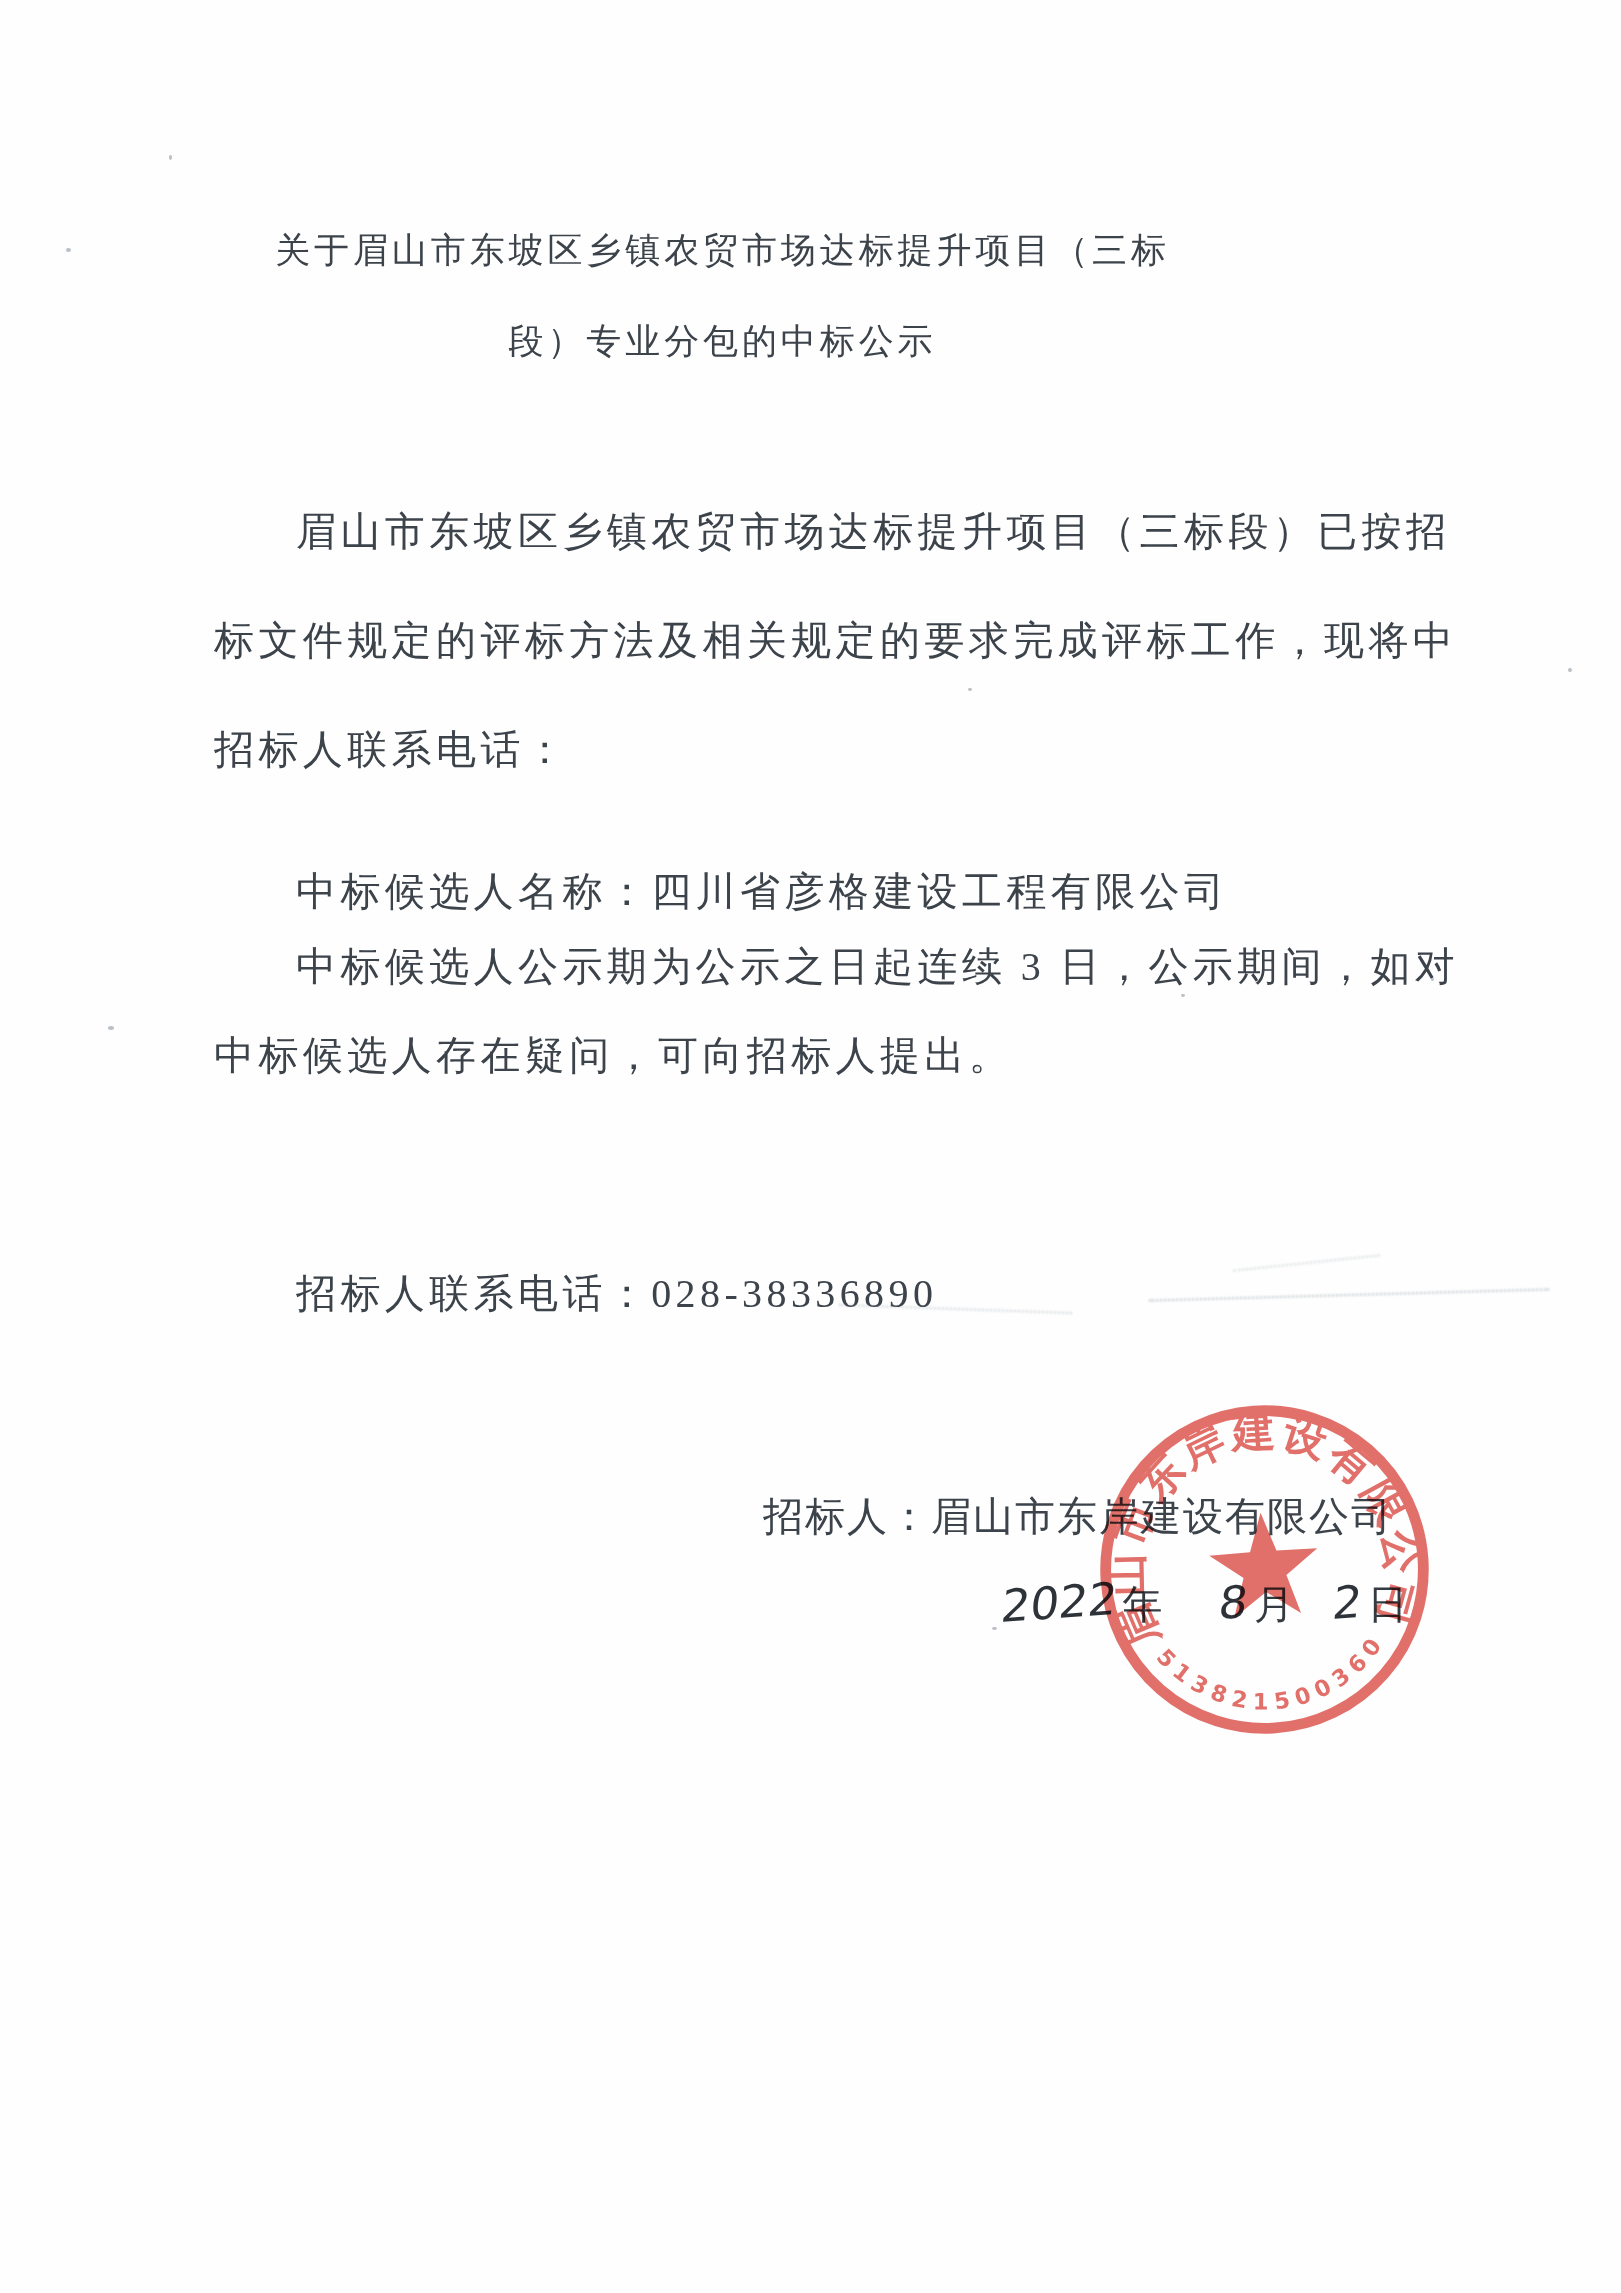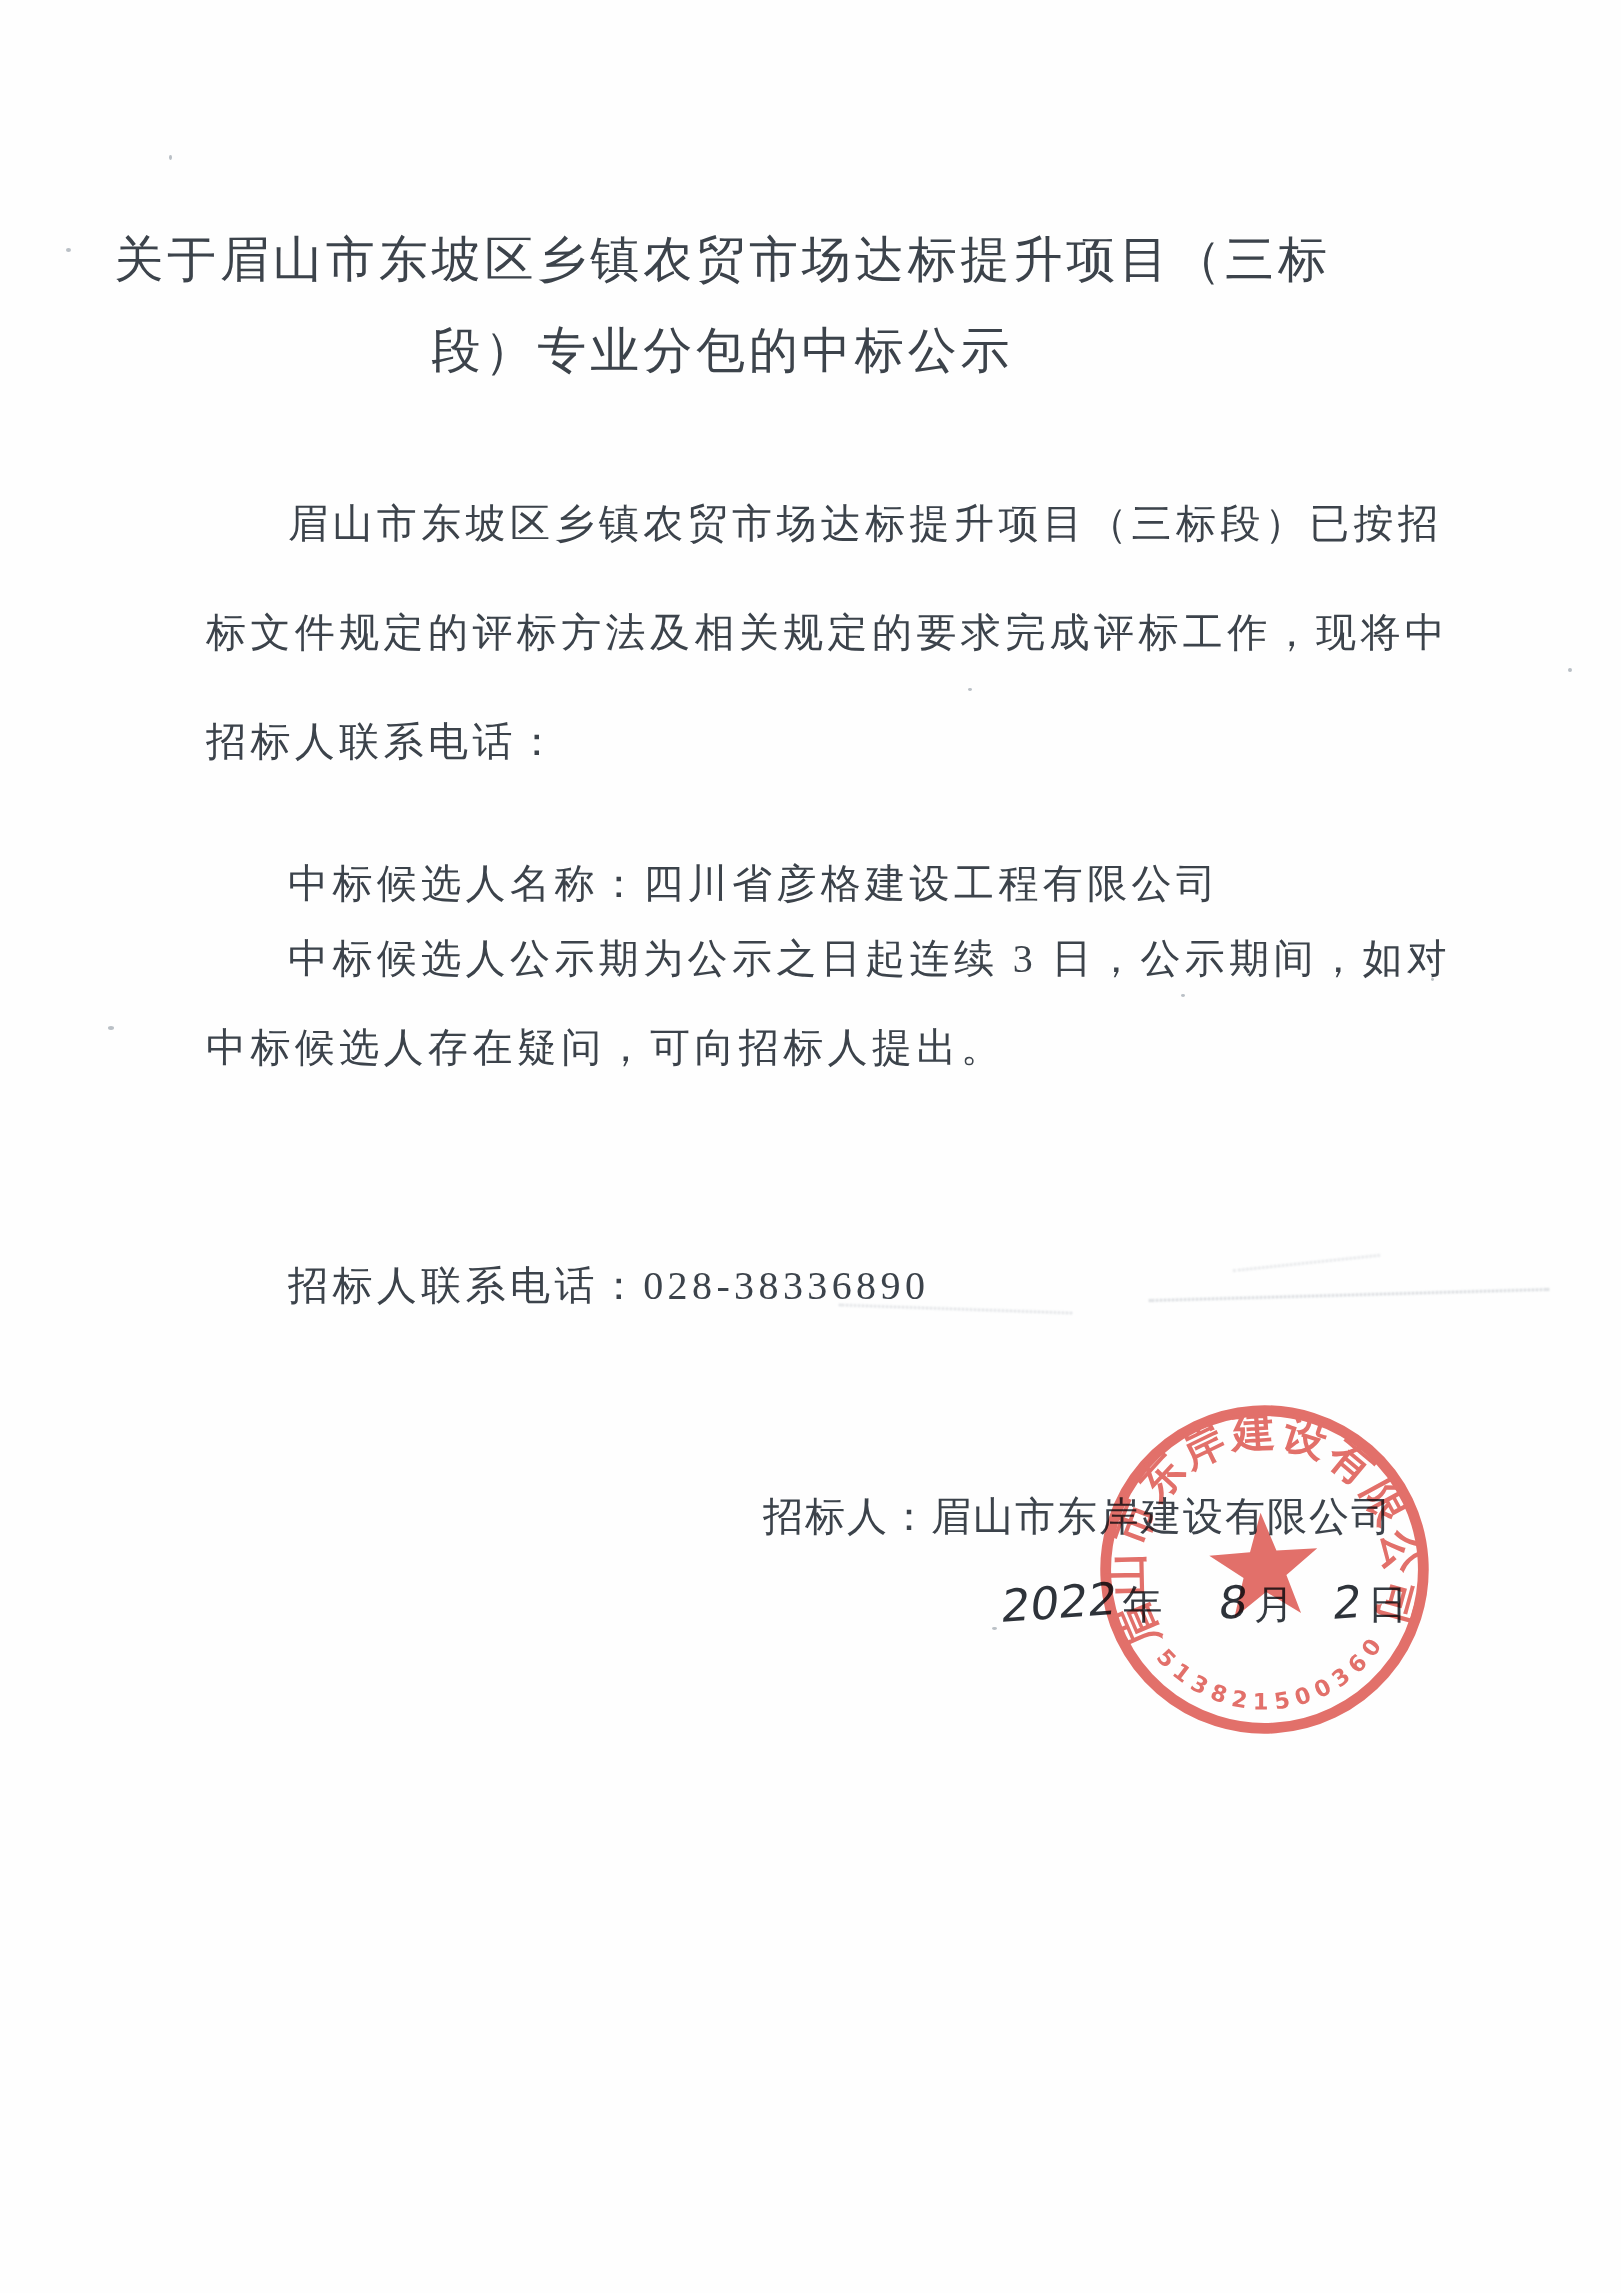--- a/index.html
+++ b/index.html
@@ -7,29 +7,29 @@
     position:relative;
     width:1621px;height:2294px;
     background:#fefefe;
     overflow:hidden;
     font-family:"Liberation Serif","DejaVu Serif",serif;
     color:var(--ink,#3c434b);
   }
   .title{
     position:absolute;left:0;width:1445px;
     margin:0;text-align:center;
-    font-size:49px;font-weight:400;
+    font-size:35px;font-weight:400;
     letter-spacing:3.9px;
     color:var(--ink,#3c434b);
   }
   .title.l1{top:227px;}
   .title.l2{top:318px;text-align:center;}
   .line{
     position:absolute;left:206px;width:1264px;
-    margin:0;
+    margin:8px;
     font-size:40px;letter-spacing:4.4px;
     white-space:nowrap;
     color:var(--ink,#3c434b);
   }
   .line.indent{padding-left:82px;}
   .sig{
     position:absolute;left:747px;top:1473px;
     margin:16px;font-size:40px;letter-spacing:2px;
     white-space:nowrap;z-index:2;
     color:var(--ink,#3c434b);

